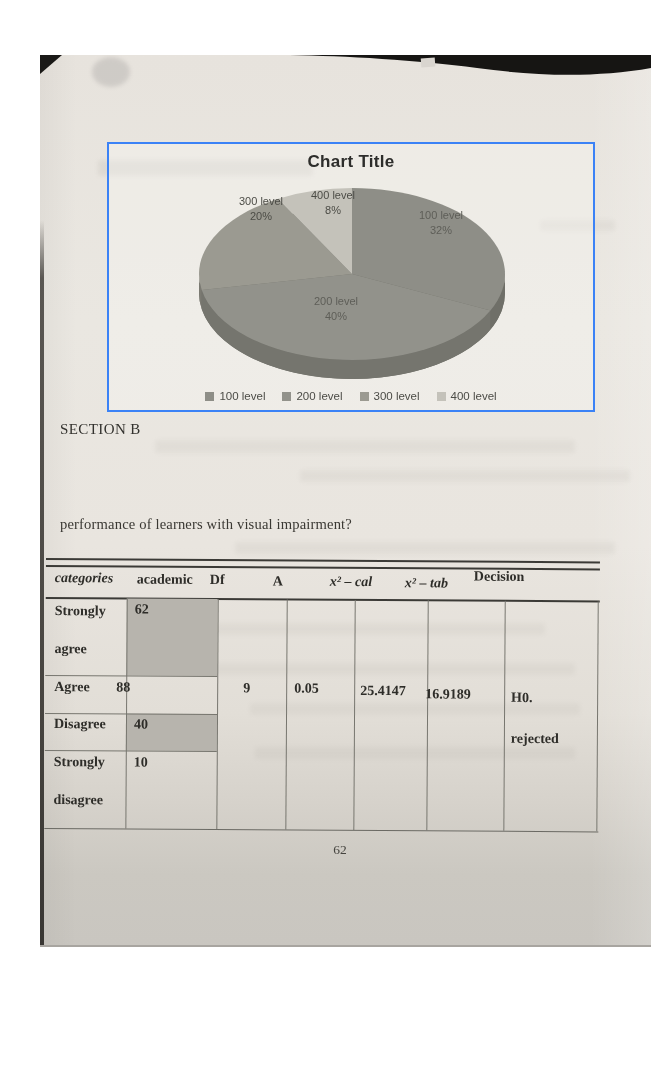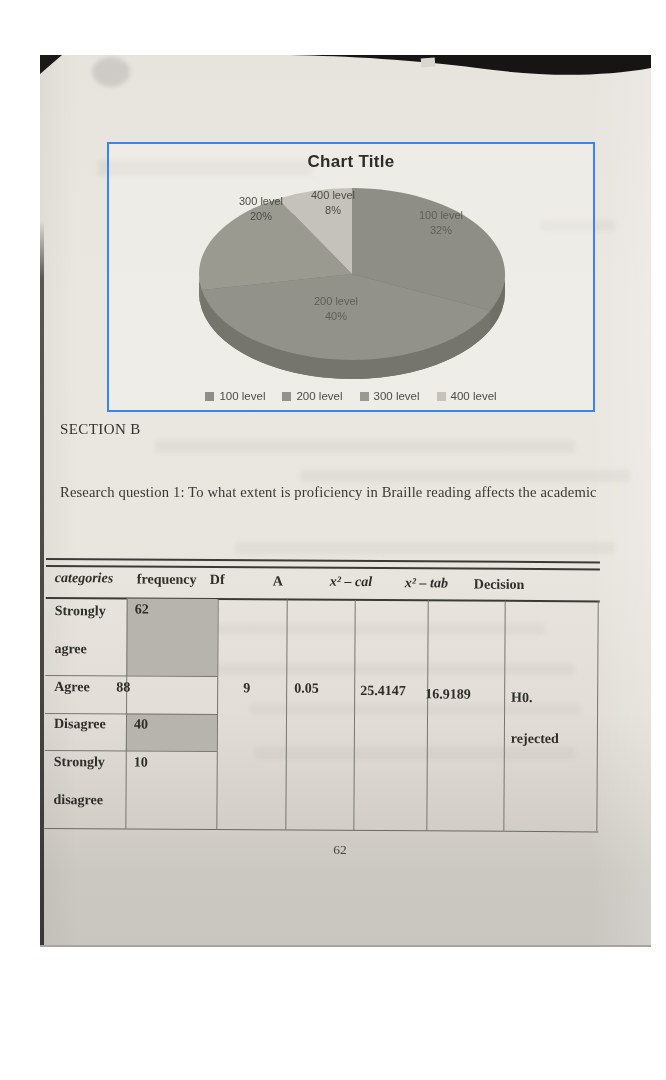--- a/index.html
+++ b/index.html
@@ -149,32 +149,32 @@
         <span>300 level</span>
       </span>
       <span class="legend-item">
         <span class="legend-swatch" style="background: rgb(196, 194, 186);"></span>
         <span>400 level</span>
       </span>
     </div>
   </div>
 
   <div class="sec-head">SECTION B</div>
-  <div class="rq-line rq1">Research question 1: To what extent is proficiency in Braille reading affects the academic</div>
+  <div class="rq-line rq2">performance of learners with visual impairment?</div>
 
   <div class="stat-table">
     <div class="dbl-rule"></div>
 
     <span class="th it" style="left:9px;top:14px">categories</span>
-    <span class="th" style="left:91px;top:15px">frequency</span>
+    <span class="th" style="left:91px;top:15px">academic</span>
     <span class="th" style="left:164px;top:15px">Df</span>
     <span class="th" style="left:227px;top:16px">A</span>
     <span class="th it" style="left:284px;top:16px">x² – cal</span>
     <span class="th it" style="left:359px;top:17px">x² – tab</span>
-    <span class="th" style="left:428px;top:18px">Decision</span>
+    <span class="th" style="left:428px;top:10px">Decision</span>
 
     <div class="hdr-rule"></div>
 
     <div class="shade" style="top:42px;height:77px"></div>
     <div class="shade" style="top:157px;height:37px"></div>
 
     <div class="vline" style="left:81px"></div>
     <div class="vline" style="left:172px"></div>
     <div class="vline" style="left:241px"></div>
     <div class="vline" style="left:309px"></div>

